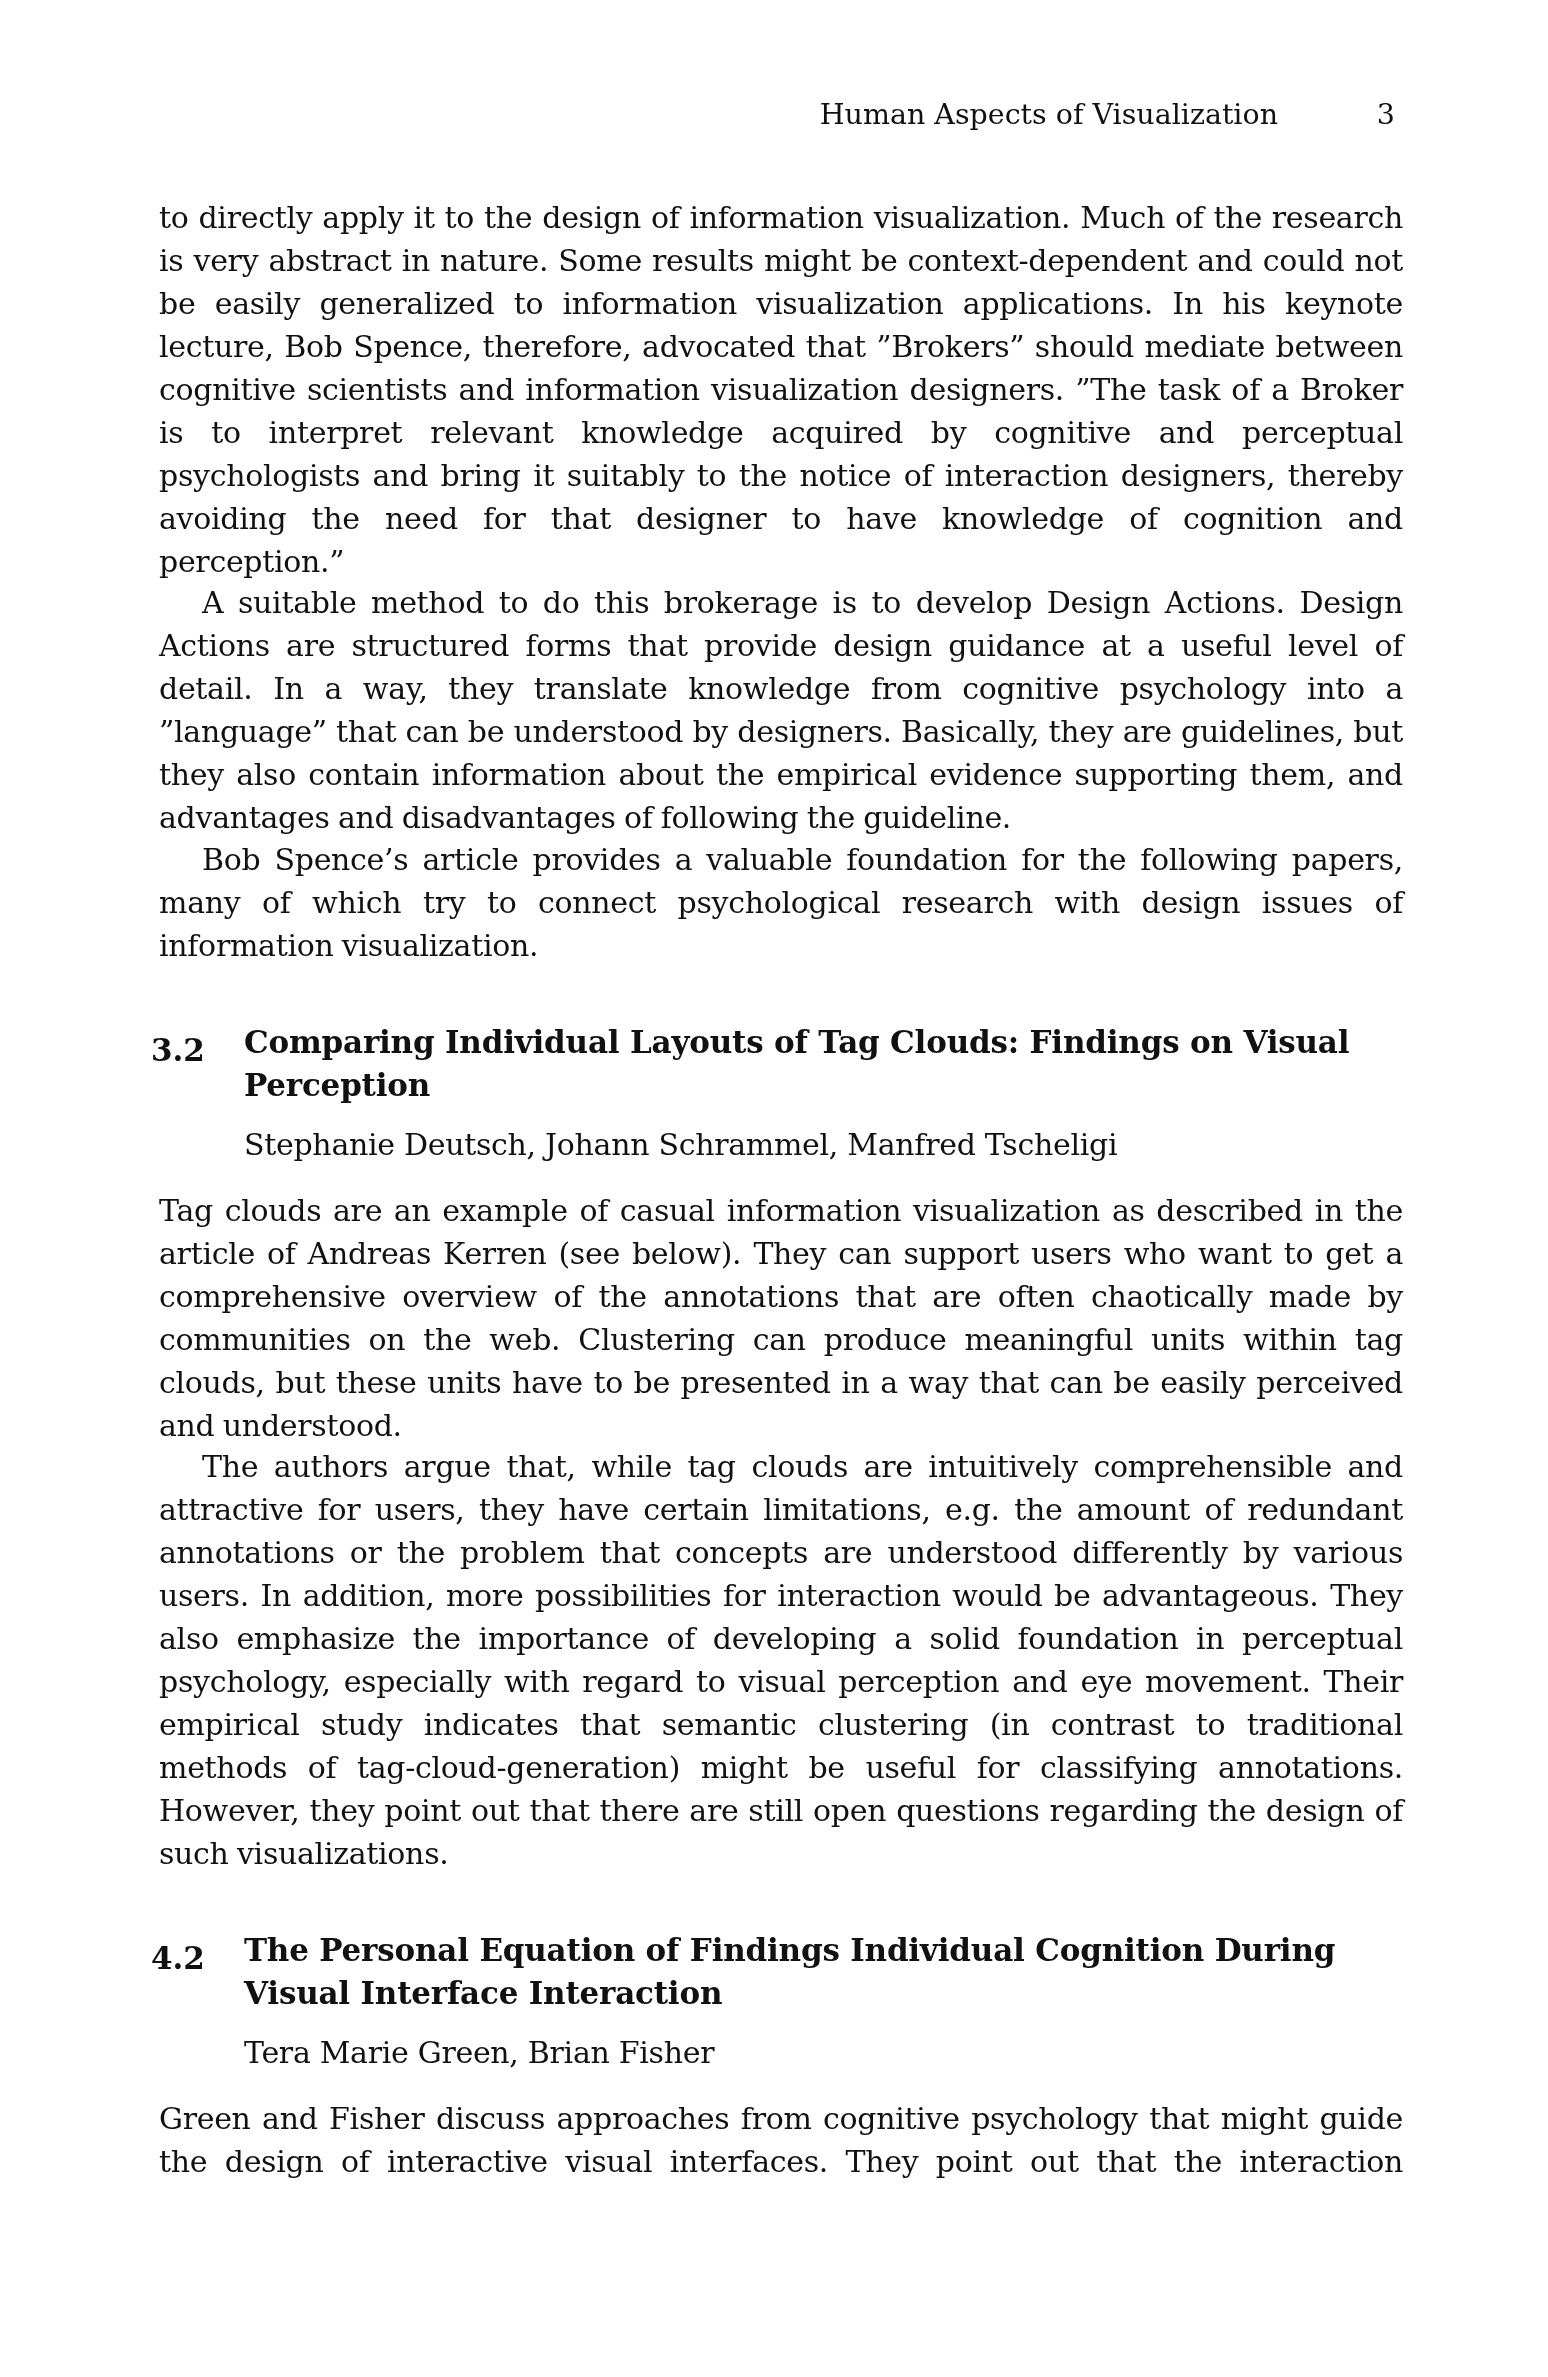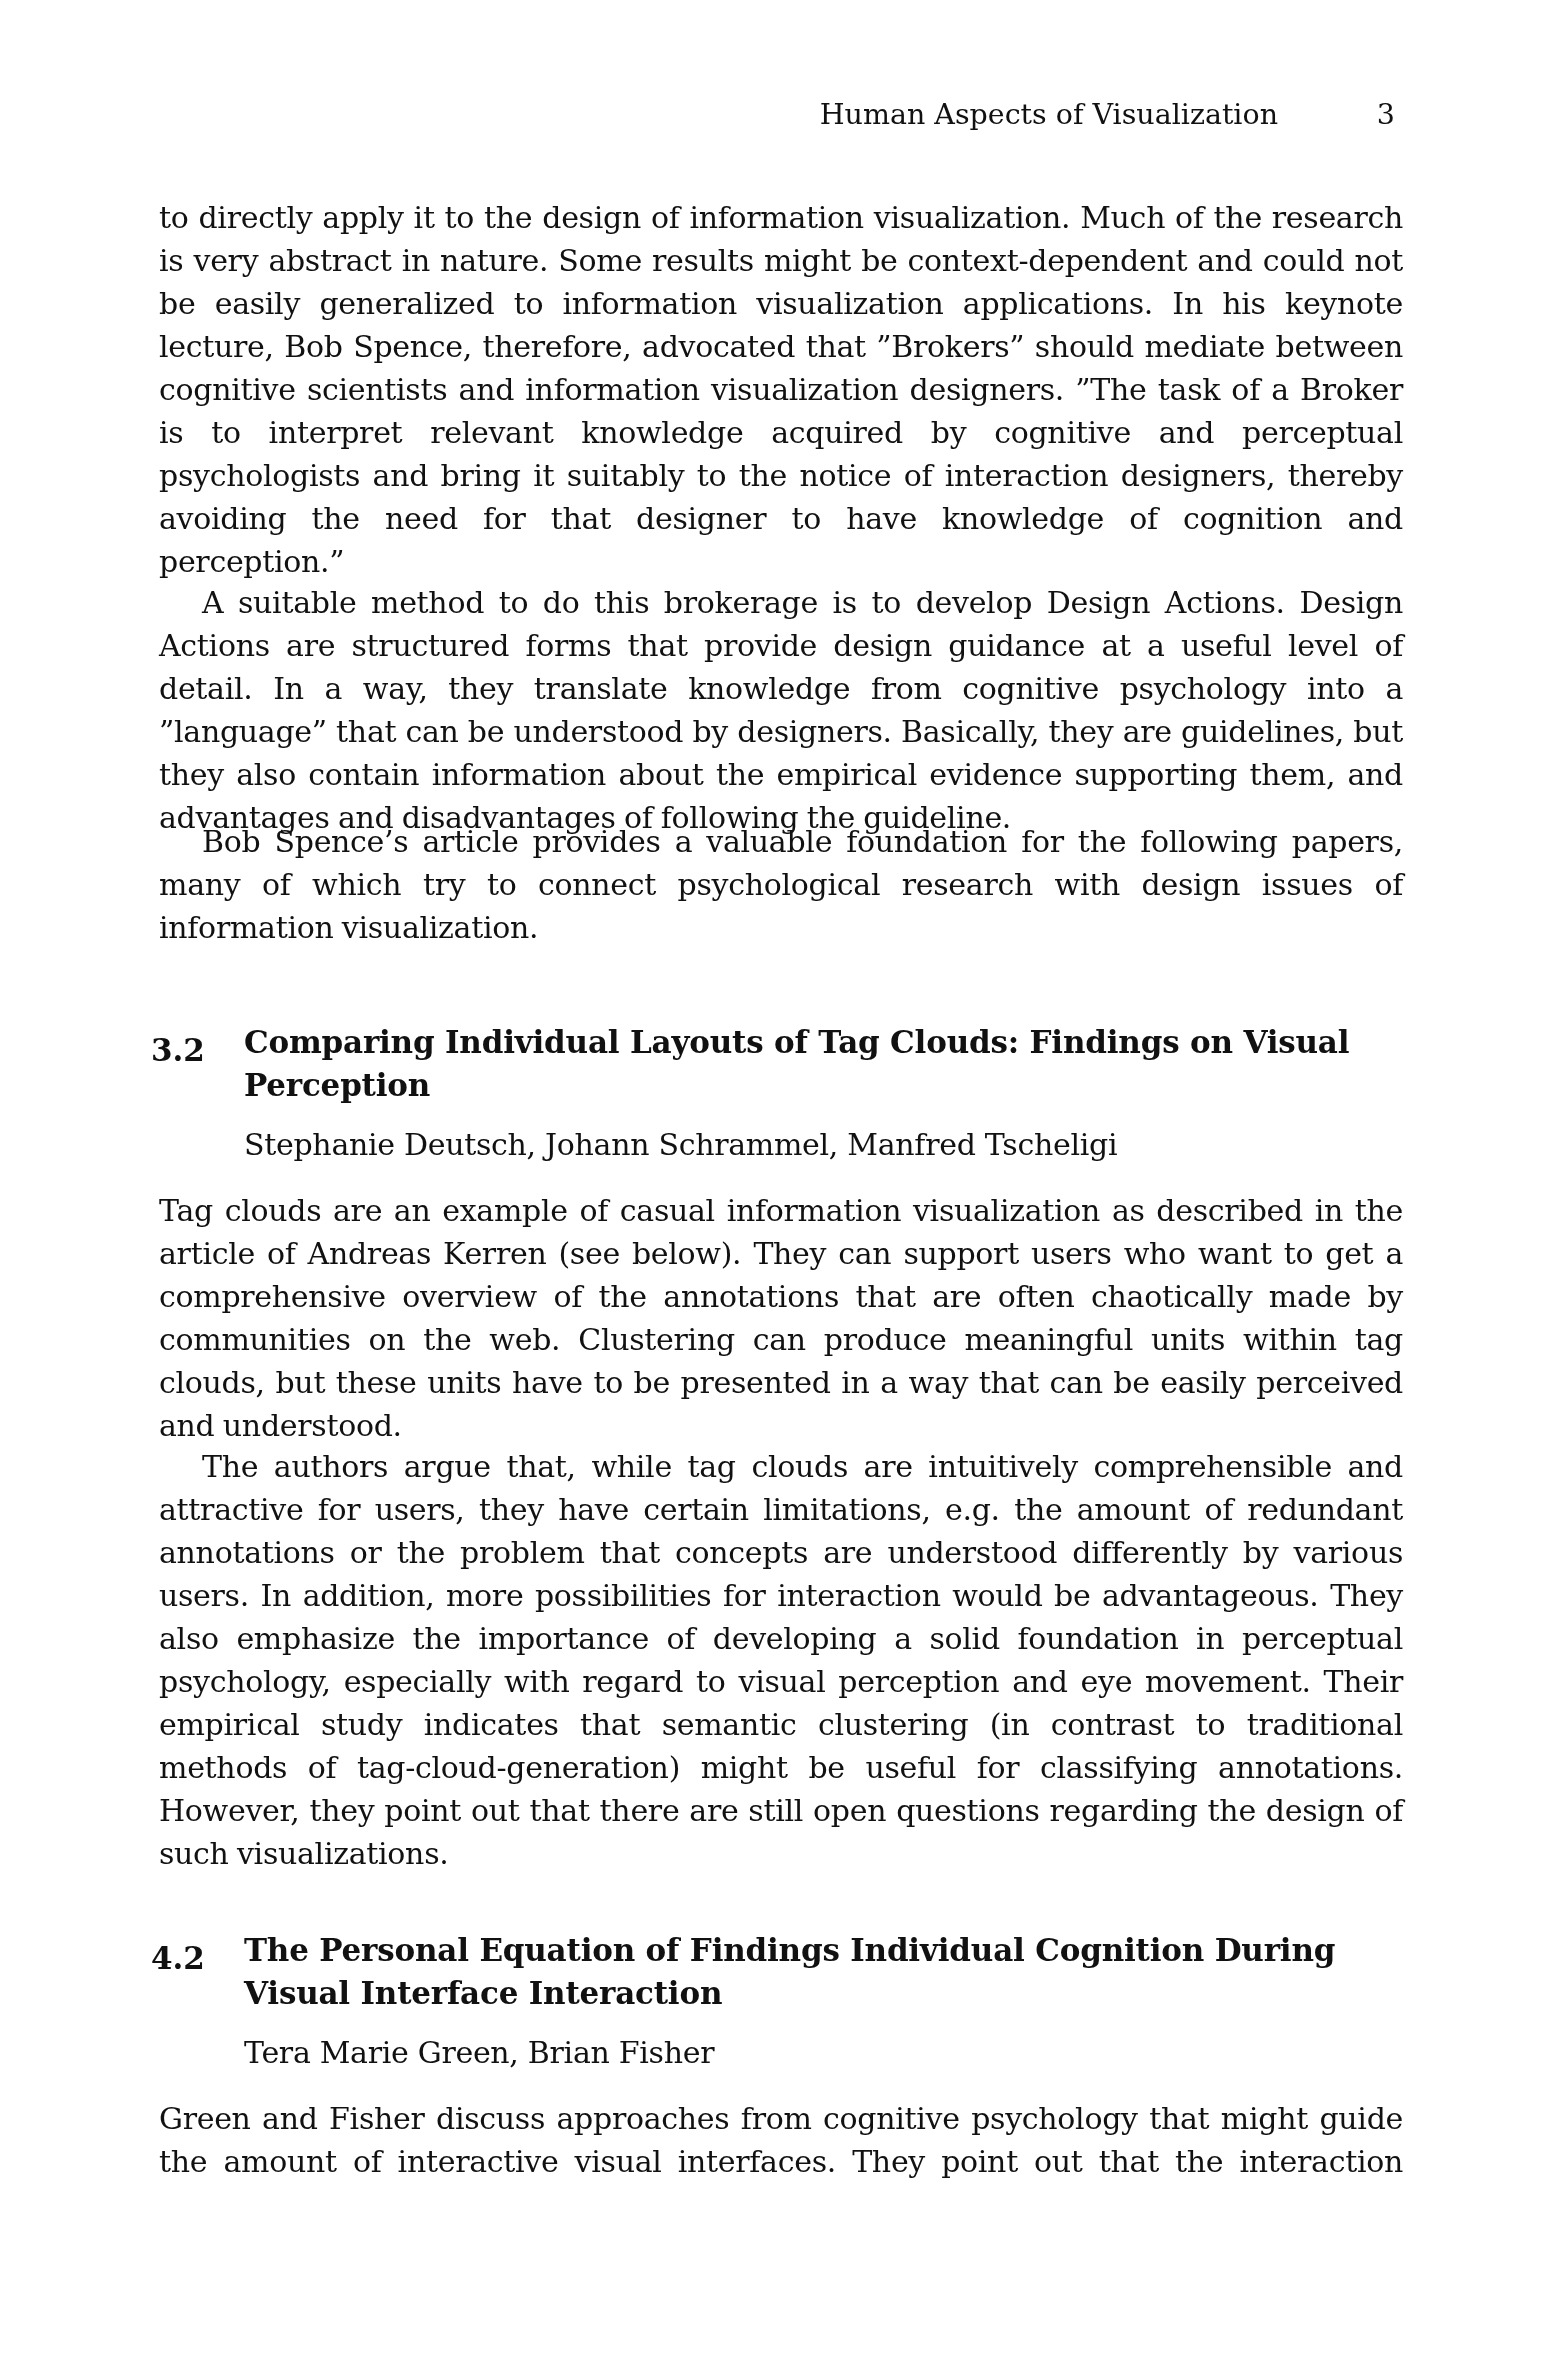--- a/index.html
+++ b/index.html
@@ -88,33 +88,33 @@
 
 <div class="page">
 
   <div class="running-head">
     <span class="rh-title">Human Aspects of Visualization</span>
     <span class="rh-page">3</span>
   </div>
 
   <p class="para para-last" style="top:188px;">to directly apply it to the design of information visualization. Much of the research is very abstract in nature. Some results might be context-dependent and could not be easily generalized to information visualization applications. In his keynote lecture, Bob Spence, therefore, advocated that ”Brokers” should mediate between cognitive scientists and information visualization designers. ”The task of a Broker is to interpret relevant knowledge acquired by cognitive and perceptual psychologists and bring it suitably to the notice of interaction designers, thereby avoiding the need for that designer to have knowledge of cognition and perception.”</p>
   <p class="para para-last indent" style="top:573px;">A suitable method to do this brokerage is to develop Design Actions. Design Actions are structured forms that provide design guidance at a useful level of detail. In a way, they translate knowledge from cognitive psychology into a ”language” that can be understood by designers. Basically, they are guidelines, but they also contain information about the empirical evidence supporting them, and advantages and disadvantages of following the guideline.</p>
-  <p class="para para-last indent" style="top:812px;">Bob Spence’s article provides a valuable foundation for the following papers, many of which try to connect psychological research with design issues of information visualization.</p>
+  <p class="para para-last indent" style="top:830px;">Bob Spence’s article provides a valuable foundation for the following papers, many of which try to connect psychological research with design issues of information visualization.</p>
 
   <div class="section-heading" style="top:1021px;">
     <span class="sec-num">3.2</span>
     <span class="sec-title">Comparing Individual Layouts of Tag Clouds: Findings on Visual Perception</span>
   </div>
   <div class="section-authors" style="top:1107px;">Stephanie Deutsch, Johann Schrammel, Manfred Tscheligi</div>
 
   <p class="para para-last" style="top:1181px;">Tag clouds are an example of casual information visualization as described in the article of Andreas Kerren (see below). They can support users who want to get a comprehensive overview of the annotations that are often chaotically made by communities on the web. Clustering can produce meaningful units within tag clouds, but these units have to be presented in a way that can be easily perceived and understood.</p>
   <p class="para para-last indent" style="top:1437px;">The authors argue that, while tag clouds are intuitively comprehensible and attractive for users, they have certain limitations, e.g. the amount of redundant annotations or the problem that concepts are understood differently by various users. In addition, more possibilities for interaction would be advantageous. They also emphasize the importance of developing a solid foundation in perceptual psychology, especially with regard to visual perception and eye movement. Their empirical study indicates that semantic clustering (in contrast to traditional methods of tag-cloud-generation) might be useful for classifying annotations. However, they point out that there are still open questions regarding the design of such visualizations.</p>
 
   <div class="section-heading" style="top:1929px;">
     <span class="sec-num">4.2</span>
     <span class="sec-title">The Personal Equation of Findings Individual Cognition During Visual Interface Interaction</span>
   </div>
   <div class="section-authors" style="top:2015px;">Tera Marie Green, Brian Fisher</div>
 
-  <p class="para" style="top:2089px; text-align-last: justify;">Green and Fisher discuss approaches from cognitive psychology that might guide the amount of interactive visual interfaces. They point out that the interaction</p>
+  <p class="para" style="top:2089px; text-align-last: justify;">Green and Fisher discuss approaches from cognitive psychology that might guide the design of interactive visual interfaces. They point out that the interaction</p>
 
 </div>
 
 
 </body></html>

